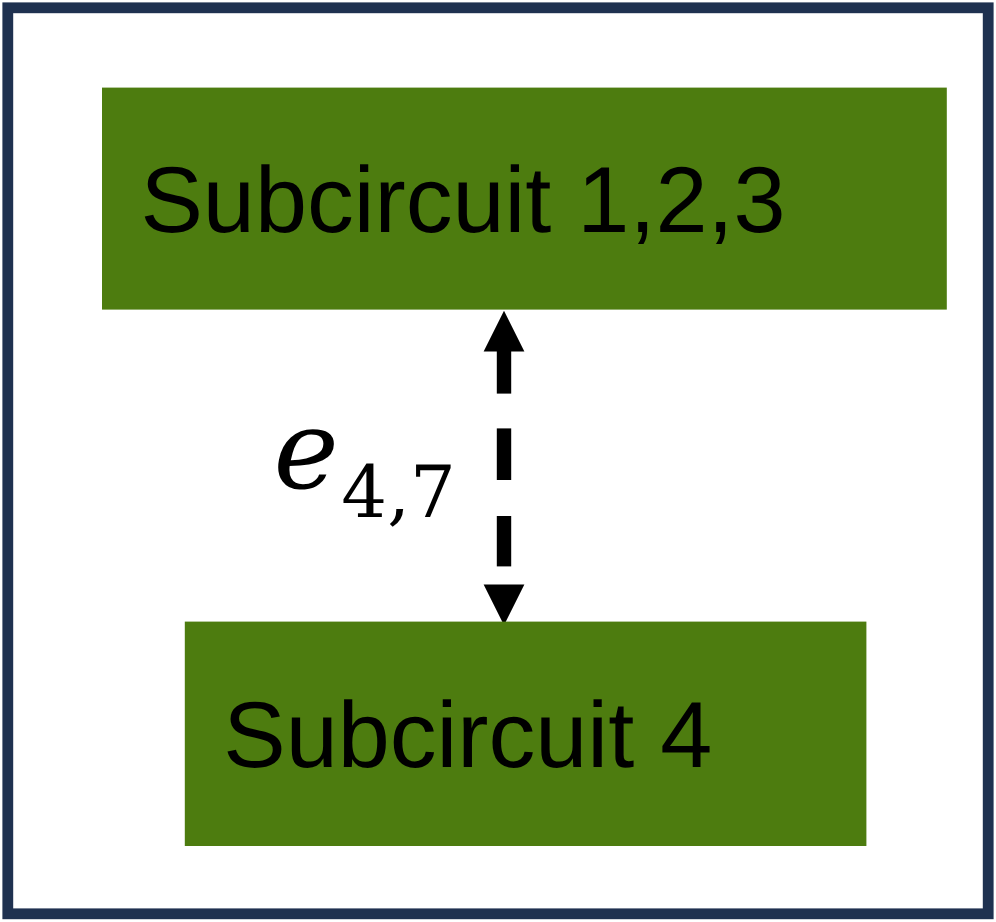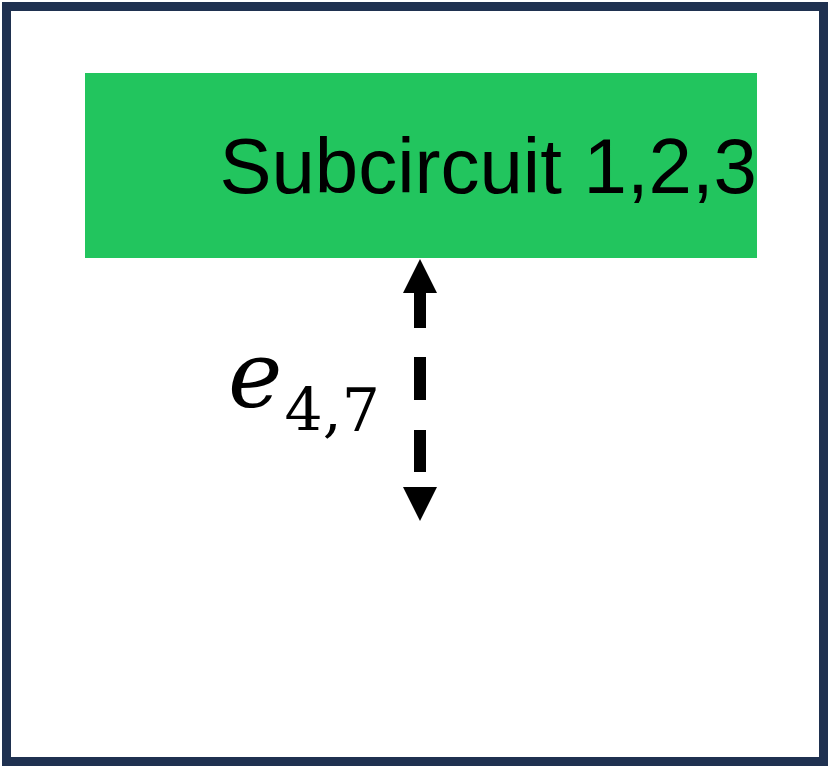--- a/index.html
+++ b/index.html
@@ -19,28 +19,29 @@
     position: absolute;
     left: 2px;
     top: 2px;
     right: 2px;
     bottom: 2px;
     border: 9px solid #1f3150;
     box-sizing: border-box;
   }
   .node {
     position: absolute;
-    background: #22c55e;
+    background: #4d7c0f;
     display: flex;
     align-items: center;
-    justify-content: flex-end;
+    justify-content: flex-start;
     color: #000000;
     font-size: 78px;
     line-height: 1;
     white-space: nowrap;
+    padding-left: 32px;
   }
   .node-top {
     left: 85px;
     top: 73px;
     width: 672px;
     height: 185px;
   }
   .node-bottom {
     left: 154px;
     top: 518px;
@@ -96,14 +97,17 @@
     <rect class="shape" x="414" y="291" width="12" height="37"></rect>
     <rect class="shape" x="414" y="357" width="12" height="43"></rect>
     <rect class="shape" x="414" y="430" width="12" height="42"></rect>
     <polygon class="shape" points="420,521 403,487 437,487"></polygon>
   </svg>
 
   <div class="edge-label">
     <span class="base">e</span><span class="subscript">4,7</span>
   </div>
 
+  <div class="node node-bottom">
+    <span>Subcircuit 4</span>
+  </div>
 
 </div>
 
 </body></html>

